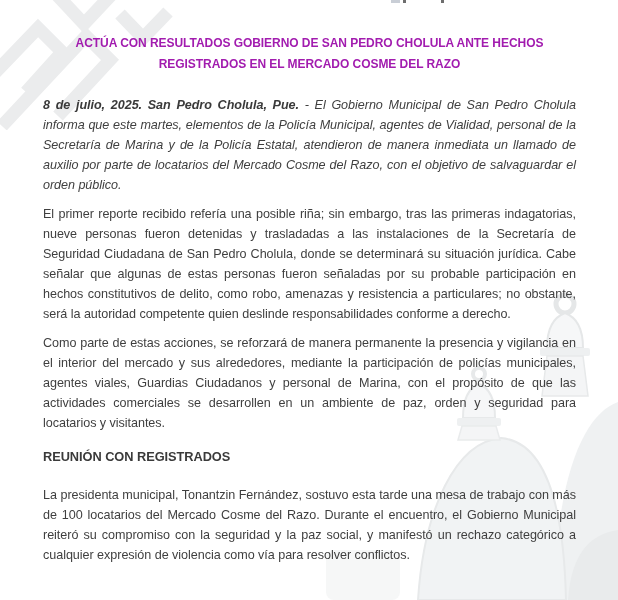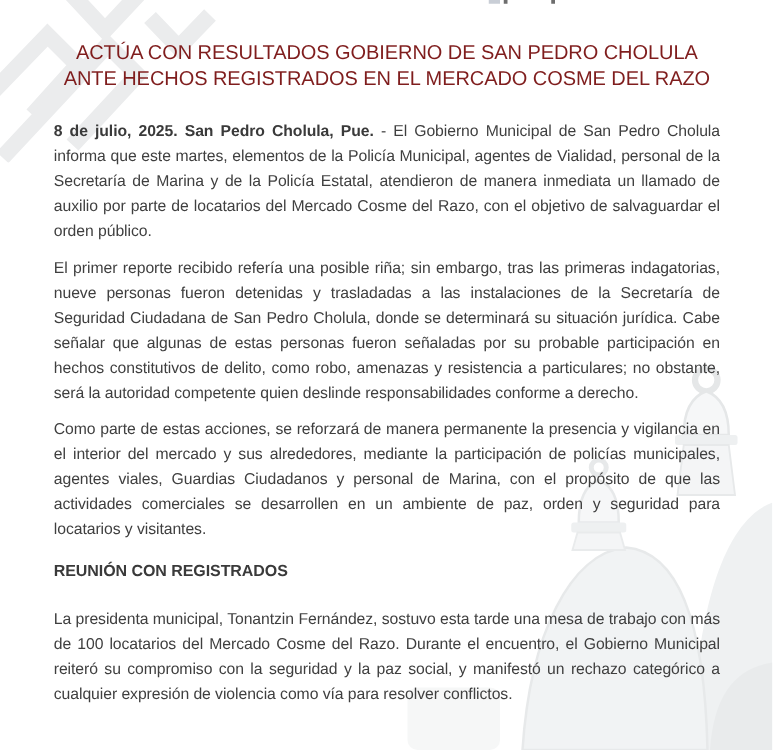--- a/index.html
+++ b/index.html
@@ -28,27 +28,27 @@
     position: relative;
     padding: 0 42px 0 43px;
     color: #3f3f3f;
     font-size: 12.6px;
     line-height: 20px;
     letter-spacing: -0.05px;
   }
   .title {
     margin: 33px 6px 0;
     text-align: center;
-    font-size: 16px;
+    font-size: 12px;
     line-height: 20.5px;
-    font-weight: normal;
-    color: #7f1d1d;
+    font-weight: bold;
+    color: #a21caf;
   }
   .content p { margin: 9px 0 0; text-align: justify; }
-  .content p.lead { margin-top: 21px; }
+  .content p.lead { margin-top: 21px; font-style: italic; }
   .dateline { font-weight: bold; color: #3a3a3a; }
   .section-heading {
     margin: 14px 0 0;
     font-size: 12.8px;
     line-height: 20px;
     font-weight: bold;
     color: #3a3a3a;
     text-align: left;
   }
   .content p.after-heading { margin-top: 18px; }

